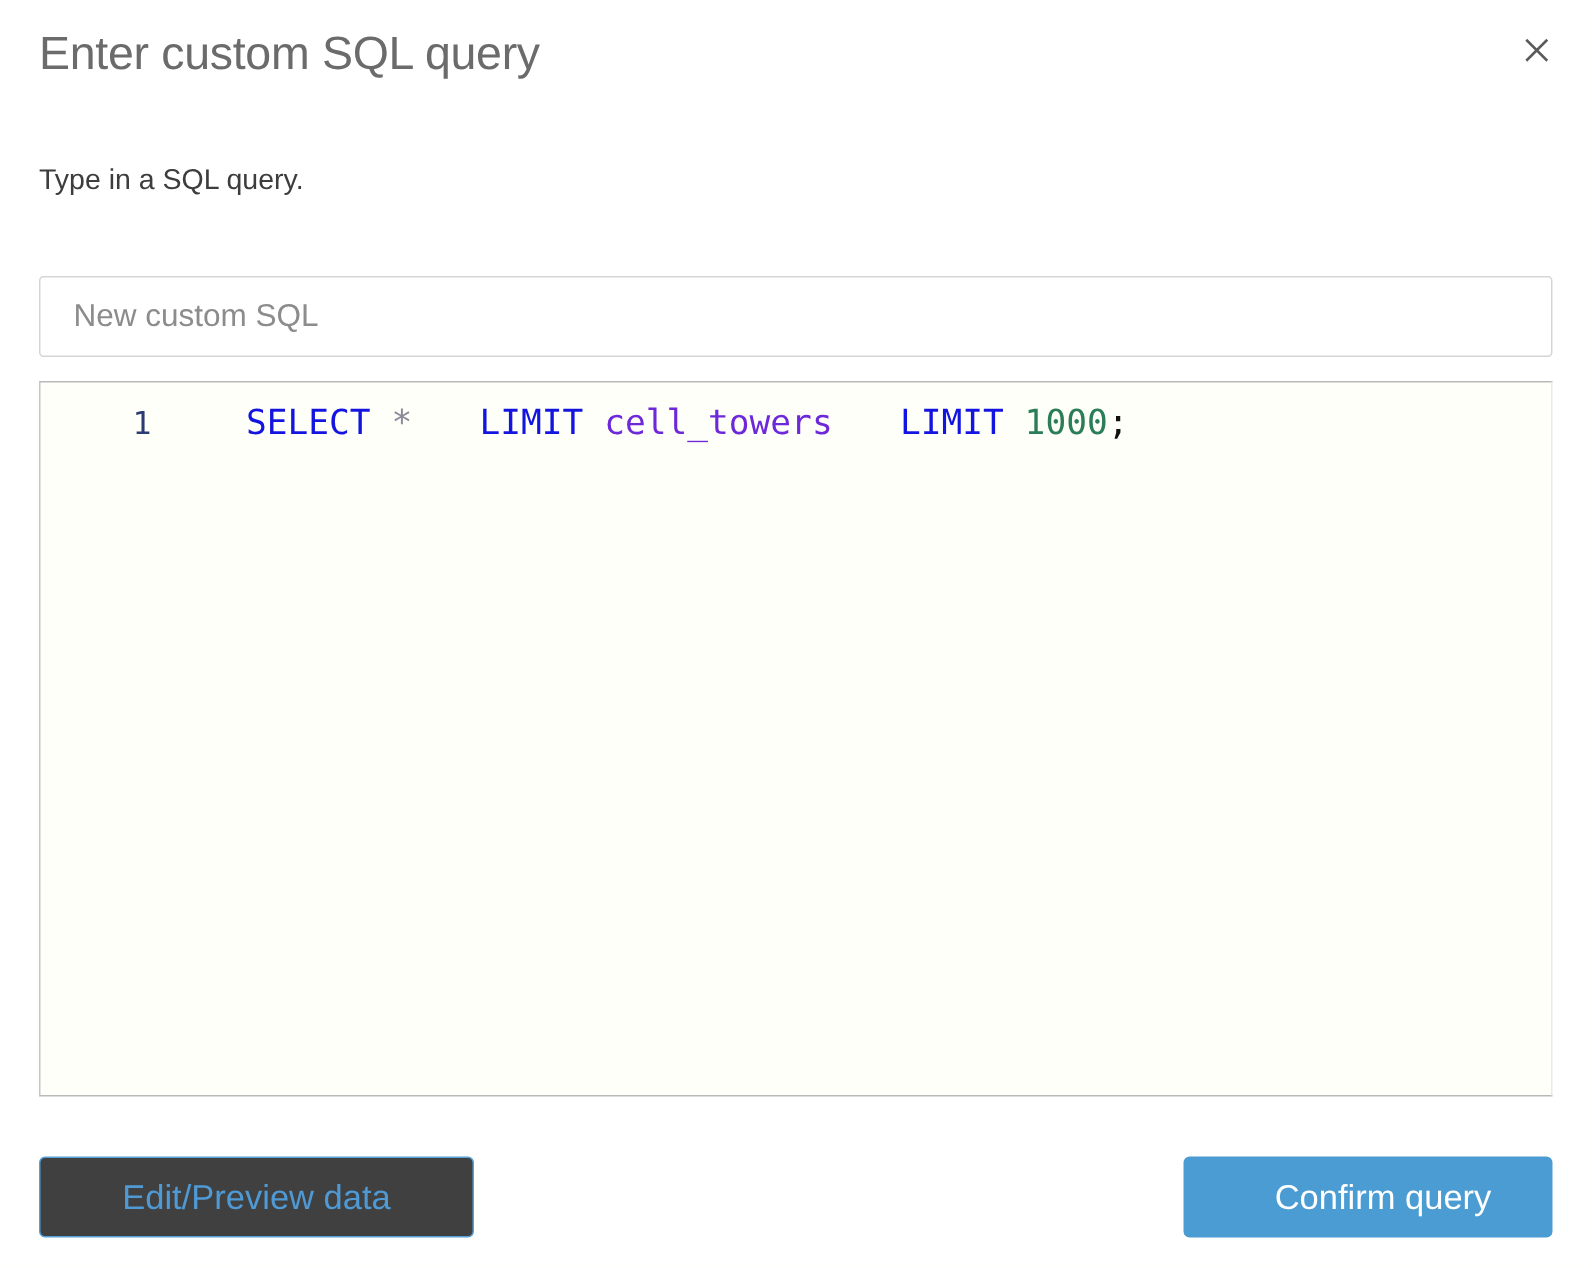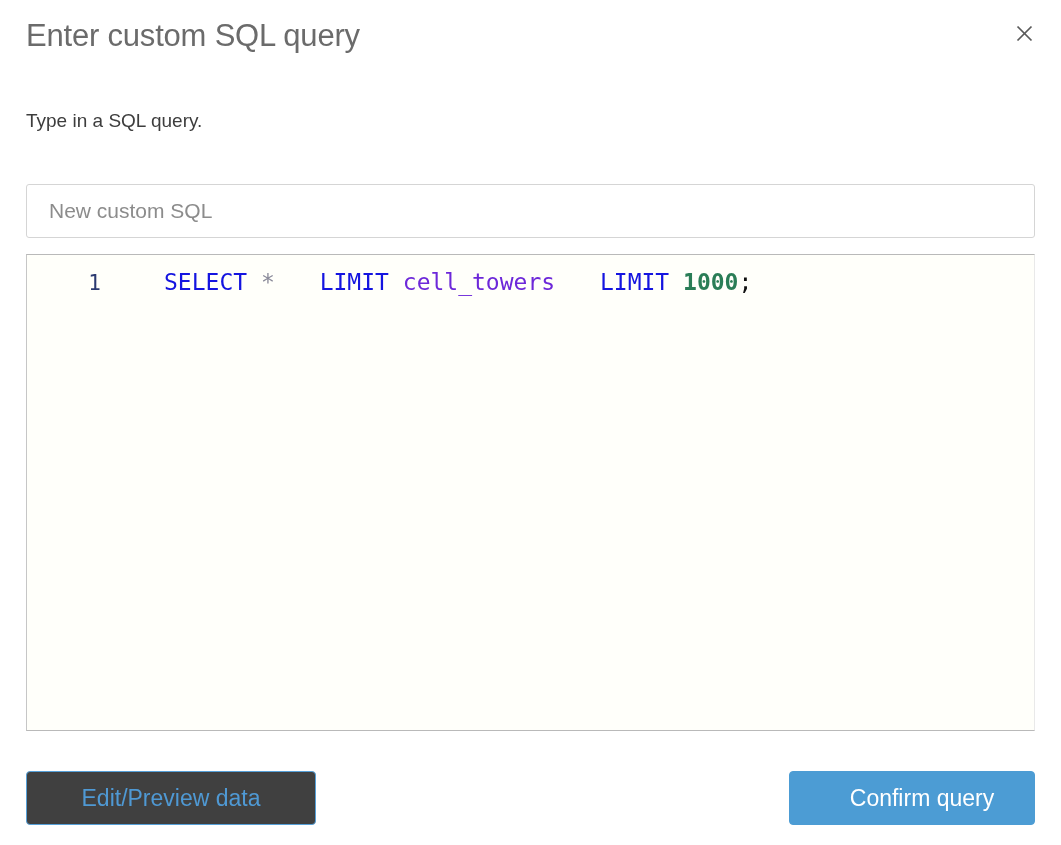--- a/index.html
+++ b/index.html
@@ -104,21 +104,21 @@
     font-family: "DejaVu Sans Mono", "Liberation Mono", monospace;
     font-size: 21px;
     padding-right: 4px;
     -webkit-user-select: none;
     user-select: none;
   }
   .code-body { padding-left: 28px; }
   .tok-kw   { color: #1414e0; margin-left: 31px; }
   .tok-star { color: #8a8a99; }
   .tok-id   { color: #6d28d9; }
-  .tok-num  { color: #2a7d56; font-weight: bold; }
+  .tok-num  { color: #2a7d56; }
   .tok-punct{ color: #101010; }
 
   
   .btn {
     position: absolute;
     box-sizing: border-box;
     display: flex;
     align-items: center;
     justify-content: center;
     font-family: "Liberation Sans", sans-serif;

